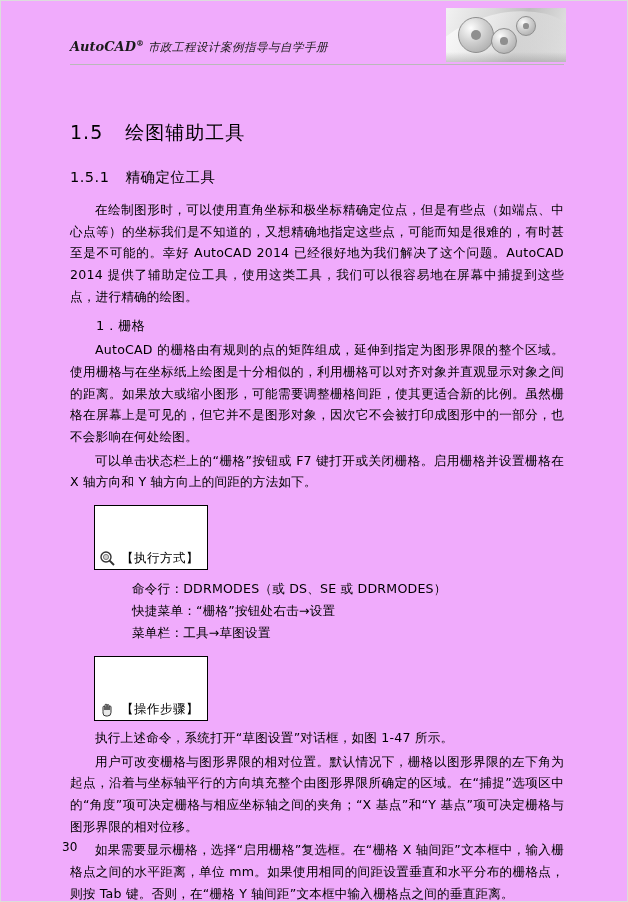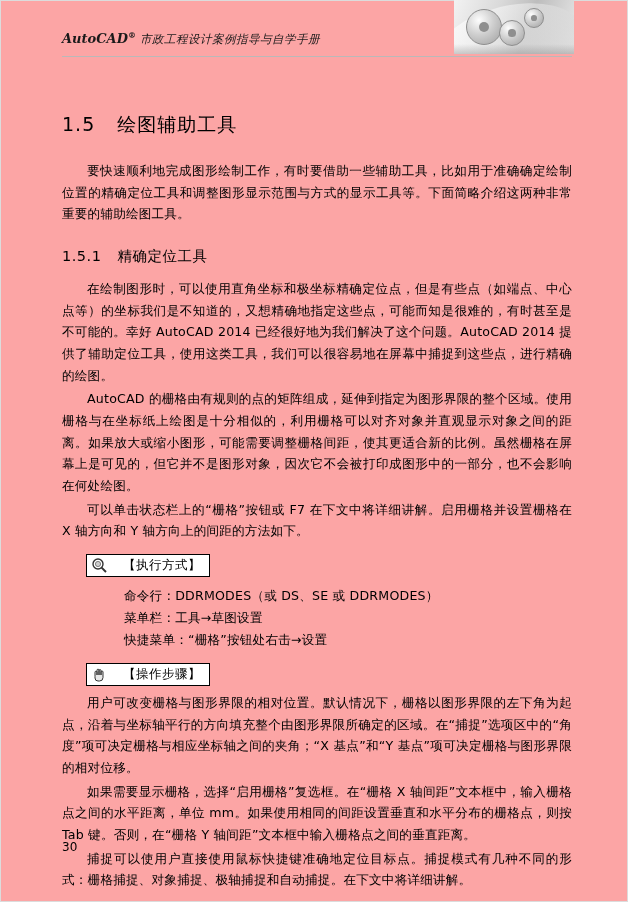--- a/index.html
+++ b/index.html
@@ -13,22 +13,22 @@
     font-family: "DejaVu Sans", sans-serif;
     color: #000;
     position: relative;
     overflow: hidden;
   }
   .page {
     position: relative;
     width: 628px;
     height: 902px;
     box-sizing: border-box;
-    padding: 0;
-    background: #fca5a5;
+    padding: 8px;
+    background: #f0abfc;
   }
 
   
   .header {
     position: relative;
     height: 72px;
     margin: 0 56px 0 62px;
   }
   .header-rule {
     position: absolute;
@@ -152,21 +152,22 @@
   .callout {
     display: inline-block;
     border: 1px solid #000;
     padding: 2px 8px 2px 4px;
     margin: 10px 0 6px 24px;
     background: #fff;
   }
   .callout .row {
     display: flex;
     align-items: center;
-    gap: 15px;
+    gap: 5px;
+    margin-top: 42px;
   }
   .callout .label {
     font-family: "DejaVu Sans", sans-serif;
     font-size: 12.5px;
     letter-spacing: 0.5px;
   }
   .cico {
     width: 17px;
     height: 17px;
     position: relative;
@@ -224,64 +225,65 @@
     </div>
     <div class="header-rule"></div>
   </div>
 
   <div class="content">
 
     <h1 class="section">
       <span class="num">1.5</span><span>绘图辅助工具</span>
     </h1>
 
-    <p class="para">要快速顺利地完成图形绘制工作，有时要借助一些辅助工具，比如用于准确确定绘制位置的精确定位工具和调整图形显示范围与方式的显示工具等。下面简略介绍这两种非常重要的辅助绘图工具。</p>
 
     <h2 class="subsection">
       <span class="num">1.5.1</span><span>精确定位工具</span>
     </h2>
 
     <p class="para">在绘制图形时，可以使用直角坐标和极坐标精确定位点，但是有些点（如端点、中心点等）的坐标我们是不知道的，又想精确地指定这些点，可能而知是很难的，有时甚至是不可能的。幸好 AutoCAD 2014 已经很好地为我们解决了这个问题。AutoCAD 2014 提供了辅助定位工具，使用这类工具，我们可以很容易地在屏幕中捕捉到这些点，进行精确的绘图。</p>
 
+    <h3 class="item">1．栅格</h3>
 
     <p class="para">AutoCAD 的栅格由有规则的点的矩阵组成，延伸到指定为图形界限的整个区域。使用栅格与在坐标纸上绘图是十分相似的，利用栅格可以对齐对象并直观显示对象之间的距离。如果放大或缩小图形，可能需要调整栅格间距，使其更适合新的比例。虽然栅格在屏幕上是可见的，但它并不是图形对象，因次它不会被打印成图形中的一部分，也不会影响在何处绘图。</p>
-    <p class="para">可以单击状态栏上的“栅格”按钮或 F7 在下文中将详细讲解。启用栅格并设置栅格在 X 轴方向和 Y 轴方向上的间距的方法如下。</p>
+    <p class="para">可以单击状态栏上的“栅格”按钮或 F7 键打开或关闭栅格。启用栅格并设置栅格在 X 轴方向和 Y 轴方向上的间距的方法如下。</p>
 
     
     <div class="callout">
       <div class="row">
         <span class="cico magnifier">
           <svg width="17" height="17" viewBox="0 0 17 17">
             <circle cx="7" cy="7" r="5" fill="#ffffff" stroke="#333" stroke-width="1.4"></circle>
             <circle cx="7" cy="7" r="2.6" fill="#cfcfcf" stroke="#666" stroke-width="0.8"></circle>
             <line x1="10.6" y1="10.6" x2="15" y2="15" stroke="#333" stroke-width="2"></line>
           </svg>
         </span>
         <span class="label">【执行方式】</span>
       </div>
     </div>
 
     <div class="proc">
       <div>命令行：DDRMODES（或 DS、SE 或 DDRMODES）</div>
+      <div>快捷菜单：“栅格”按钮处右击→设置</div>
       <div>菜单栏：工具→草图设置</div>
-      <div>快捷菜单：“栅格”按钮处右击→设置</div>
     </div>
 
     
     <div class="callout">
       <div class="row">
         <span class="cico hand">
           <svg width="17" height="17" viewBox="0 0 17 17">
             <path d="M4 10.5 L4 6.2 a1 1 0 0 1 2 0 L6 9 L6 4.2 a1 1 0 0 1 2 0 L8 9 L8 4.6 a1 1 0 0 1 2 0 L10 9 L10 6 a1 1 0 0 1 2 0 L12 11.5 a3.5 3.5 0 0 1 -3.5 3.5 L7 15 a3 3 0 0 1 -3 -3 z" fill="#e8e8e8" stroke="#333" stroke-width="1"></path>
           </svg>
         </span>
         <span class="label">【操作步骤】</span>
       </div>
     </div>
 
+    <p class="para">执行上述命令，系统打开“草图设置”对话框，如图 1-47 所示。</p>
     <p class="para">用户可改变栅格与图形界限的相对位置。默认情况下，栅格以图形界限的左下角为起点，沿着与坐标轴平行的方向填充整个由图形界限所确定的区域。在“捕捉”选项区中的“角度”项可决定栅格与相应坐标轴之间的夹角；“X 基点”和“Y 基点”项可决定栅格与图形界限的相对位移。</p>
     <p class="para">如果需要显示栅格，选择“启用栅格”复选框。在“栅格 X 轴间距”文本框中，输入栅格点之间的水平距离，单位 mm。如果使用相同的间距设置垂直和水平分布的栅格点，则按 Tab 键。否则，在“栅格 Y 轴间距”文本框中输入栅格点之间的垂直距离。</p>
     <p class="para">捕捉可以使用户直接使用鼠标快捷键准确地定位目标点。捕捉模式有几种不同的形式：栅格捕捉、对象捕捉、极轴捕捉和自动捕捉。在下文中将详细讲解。</p>
     
 
   </div>
 
   <div class="footer">30</div>
 </div>
 

